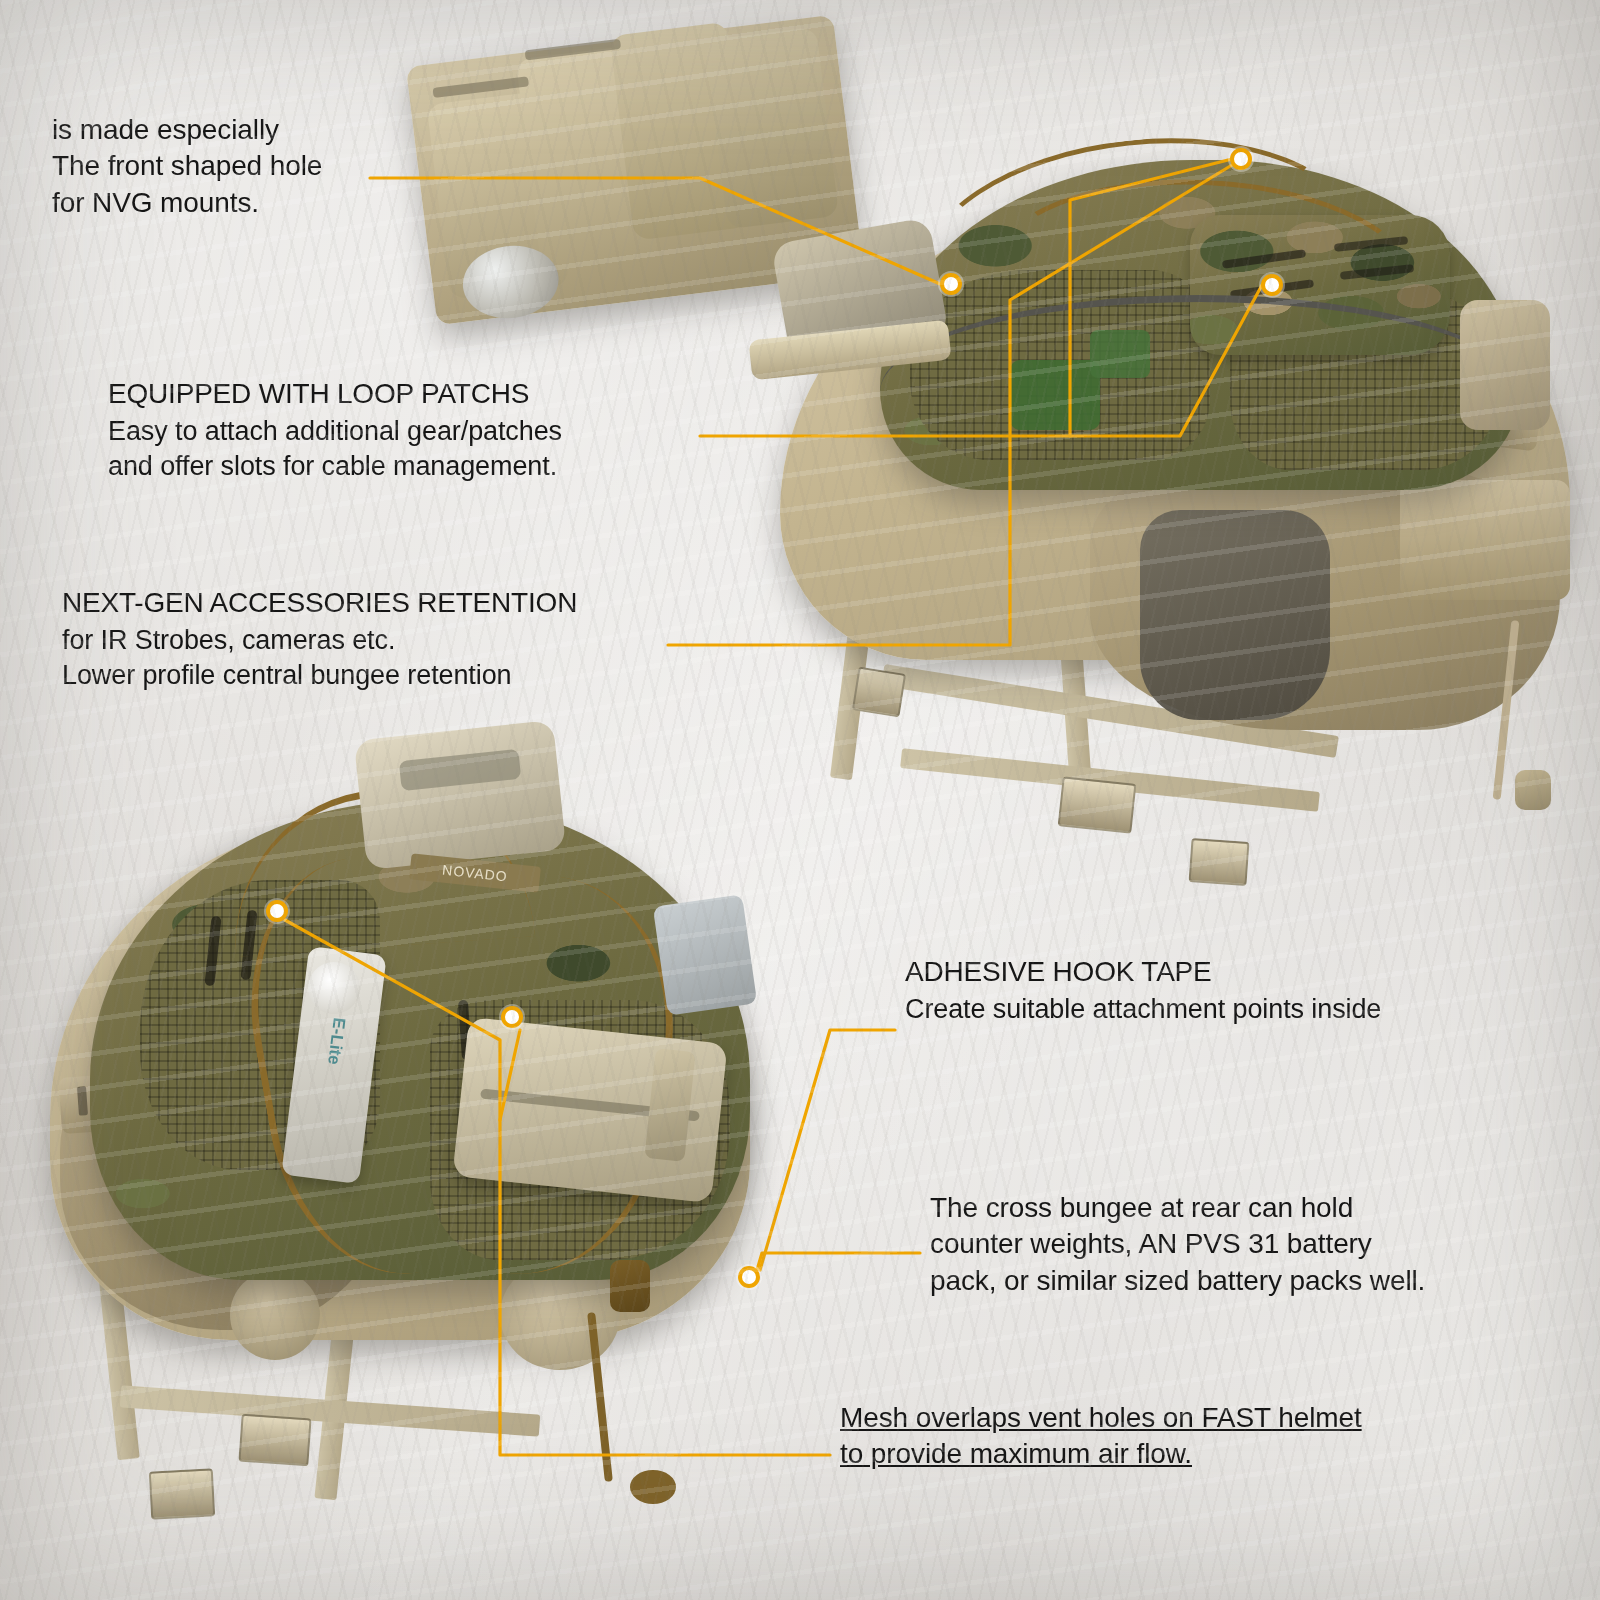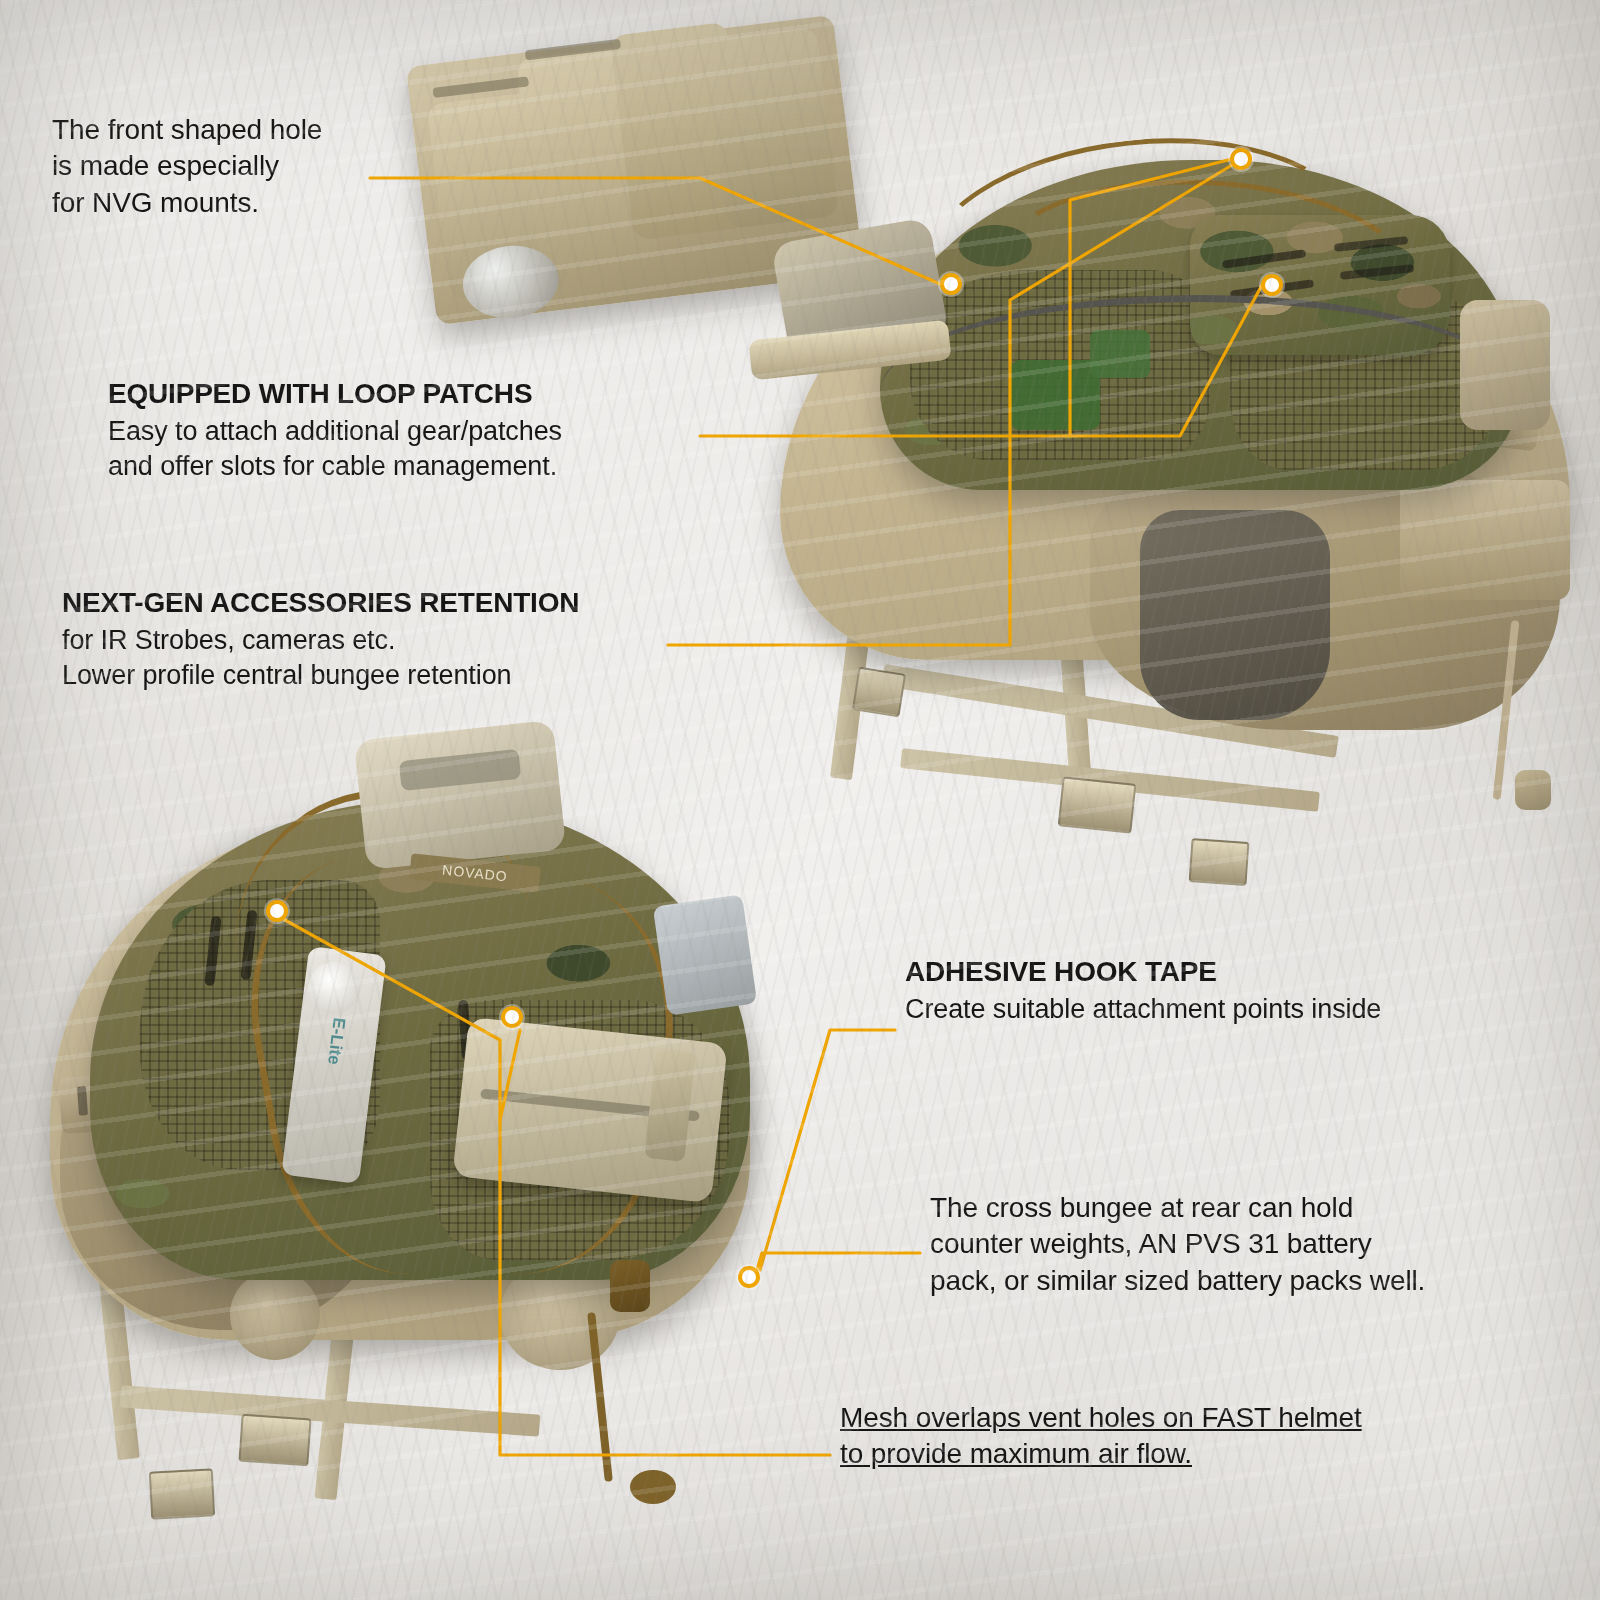--- a/index.html
+++ b/index.html
@@ -38,21 +38,21 @@
     box-shadow: inset 0 0 160px rgba(120,118,112,0.35);
   }
 
   
   .callout {
     position: absolute;
     color: #151515;
     line-height: 1.30;
   }
   .callout .title {
-    font-weight: bold;
+    font-weight: normal;
     font-size: 28px;
     letter-spacing: -0.2px;
     margin-bottom: 2px;
     white-space: nowrap;
   }
   .callout .body {
     font-size: 27px;
     letter-spacing: -0.1px;
   }
   .callout .body .line {
@@ -318,22 +318,22 @@
 
   <div class="marker" style="left:1230px; top:148px;"></div>
   <div class="marker" style="left:940px; top:273px;"></div>
   <div class="marker" style="left:1261px; top:274px;"></div>
   <div class="marker" style="left:266px; top:900px;"></div>
   <div class="marker" style="left:501px; top:1006px;"></div>
   <div class="marker" style="left:738px; top:1266px;"></div>
 
   <div class="callout plain" style="left:52px; top:112px; width:360px;">
     <div class="body">
+      <span class="line">is made especially</span>
       <span class="line">The front shaped hole</span>
-      <span class="line">is made especially</span>
       <span class="line">for NVG mounts.</span>
     </div>
   </div>
 
   <div class="callout" style="left:108px; top:376px; width:600px;">
     <div class="title">EQUIPPED WITH LOOP PATCHS</div>
     <div class="body">
       <span class="line">Easy to attach additional gear/patches</span>
       <span class="line">and offer slots for cable management.</span>
     </div>

